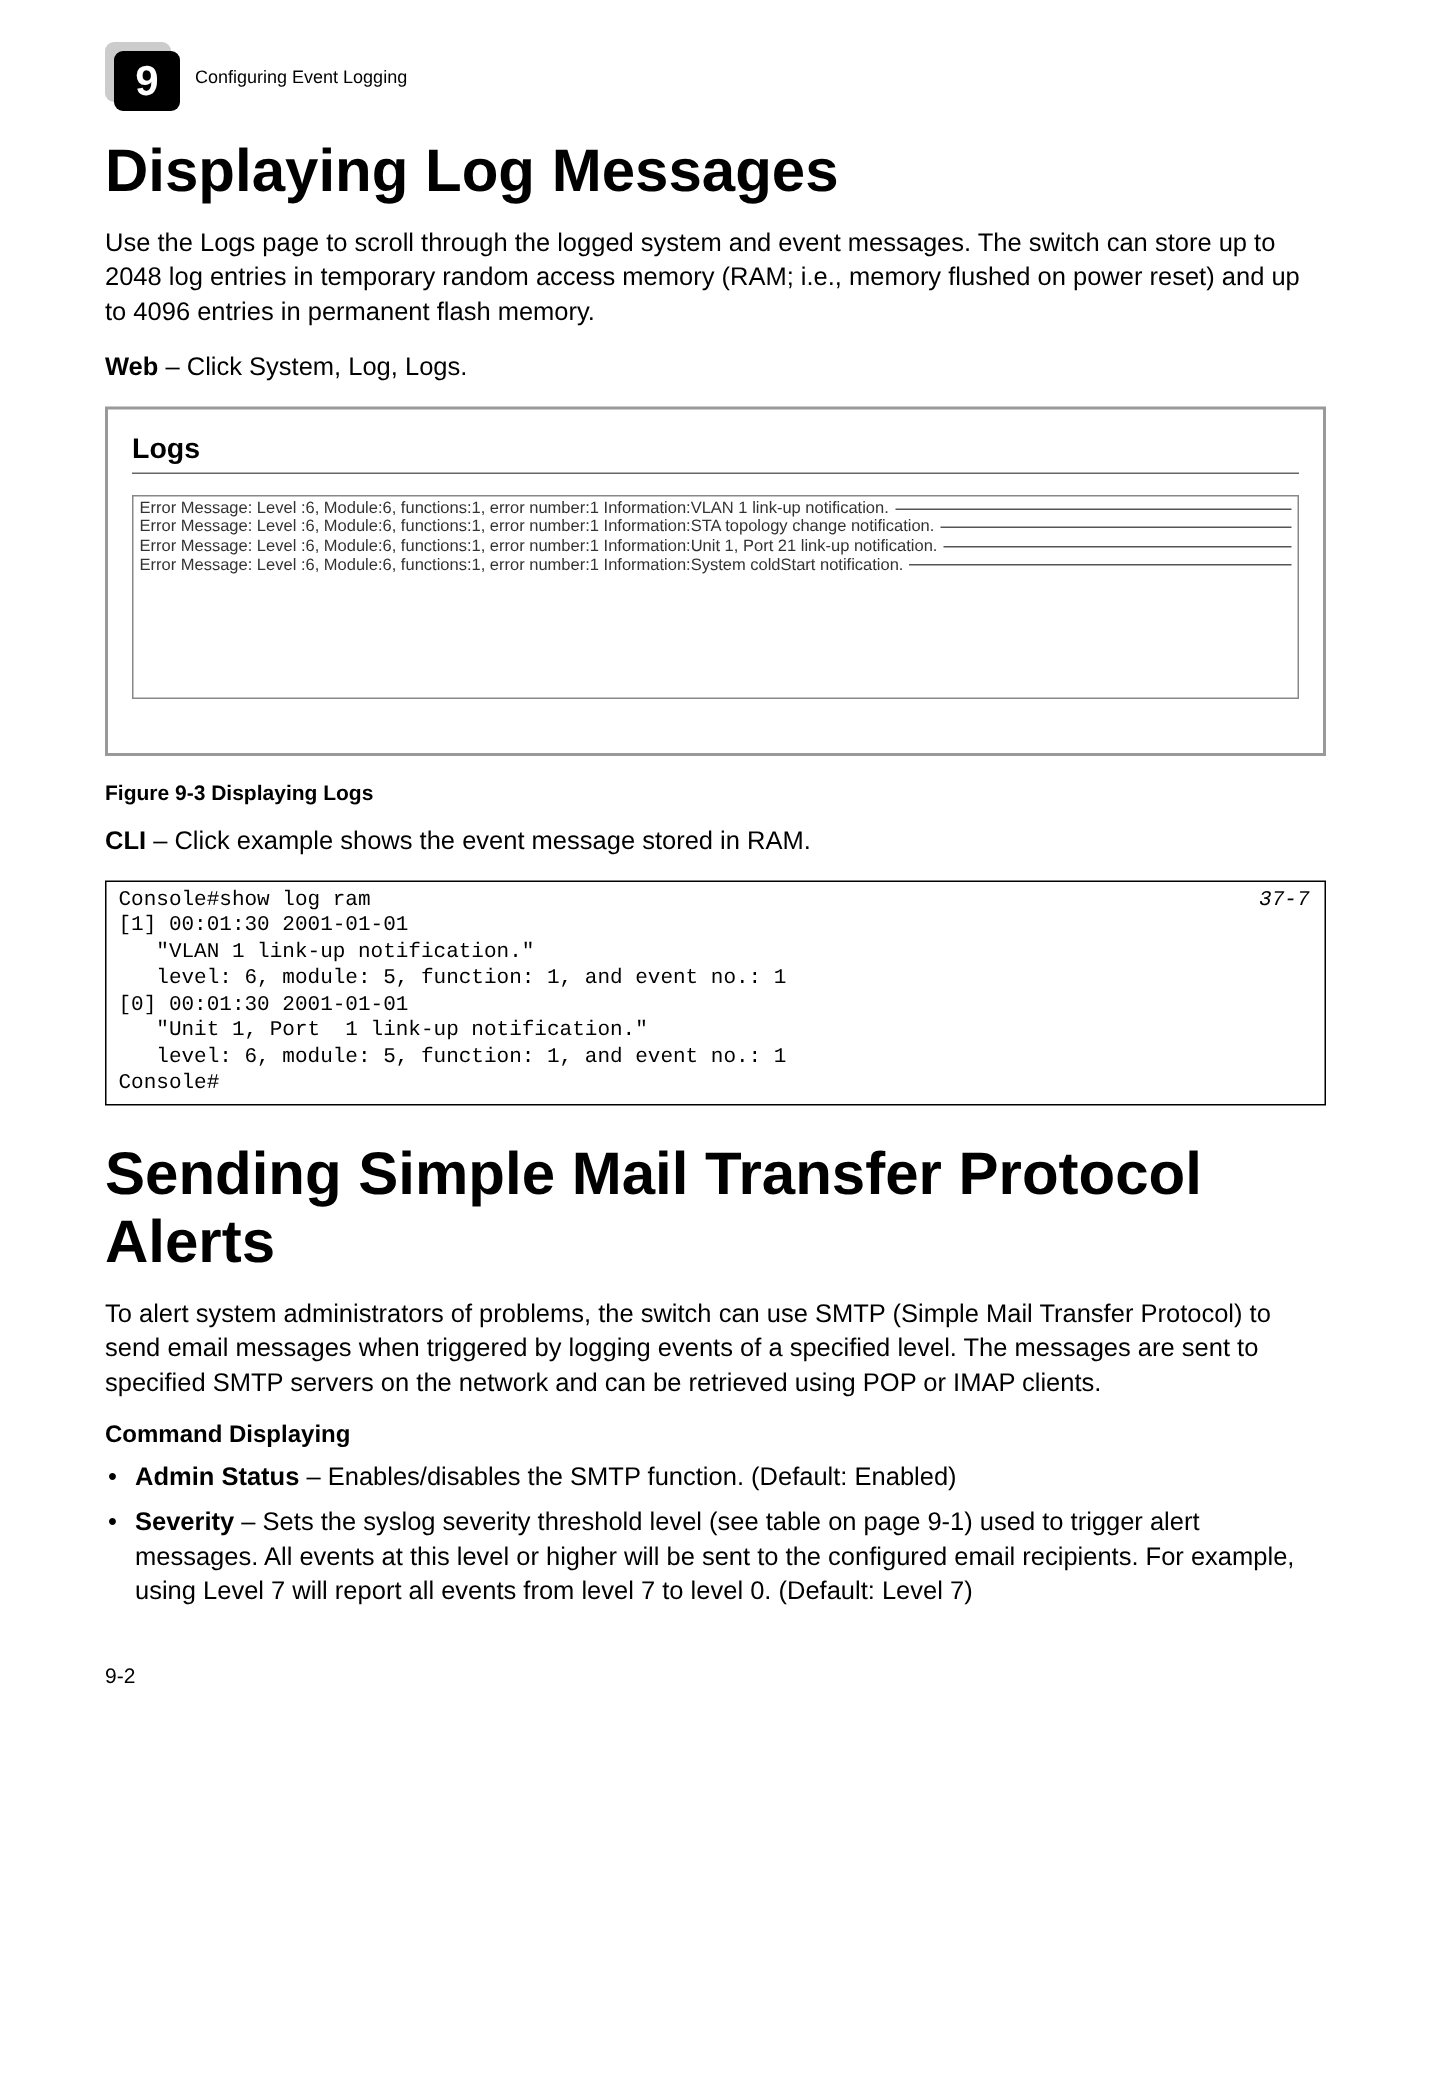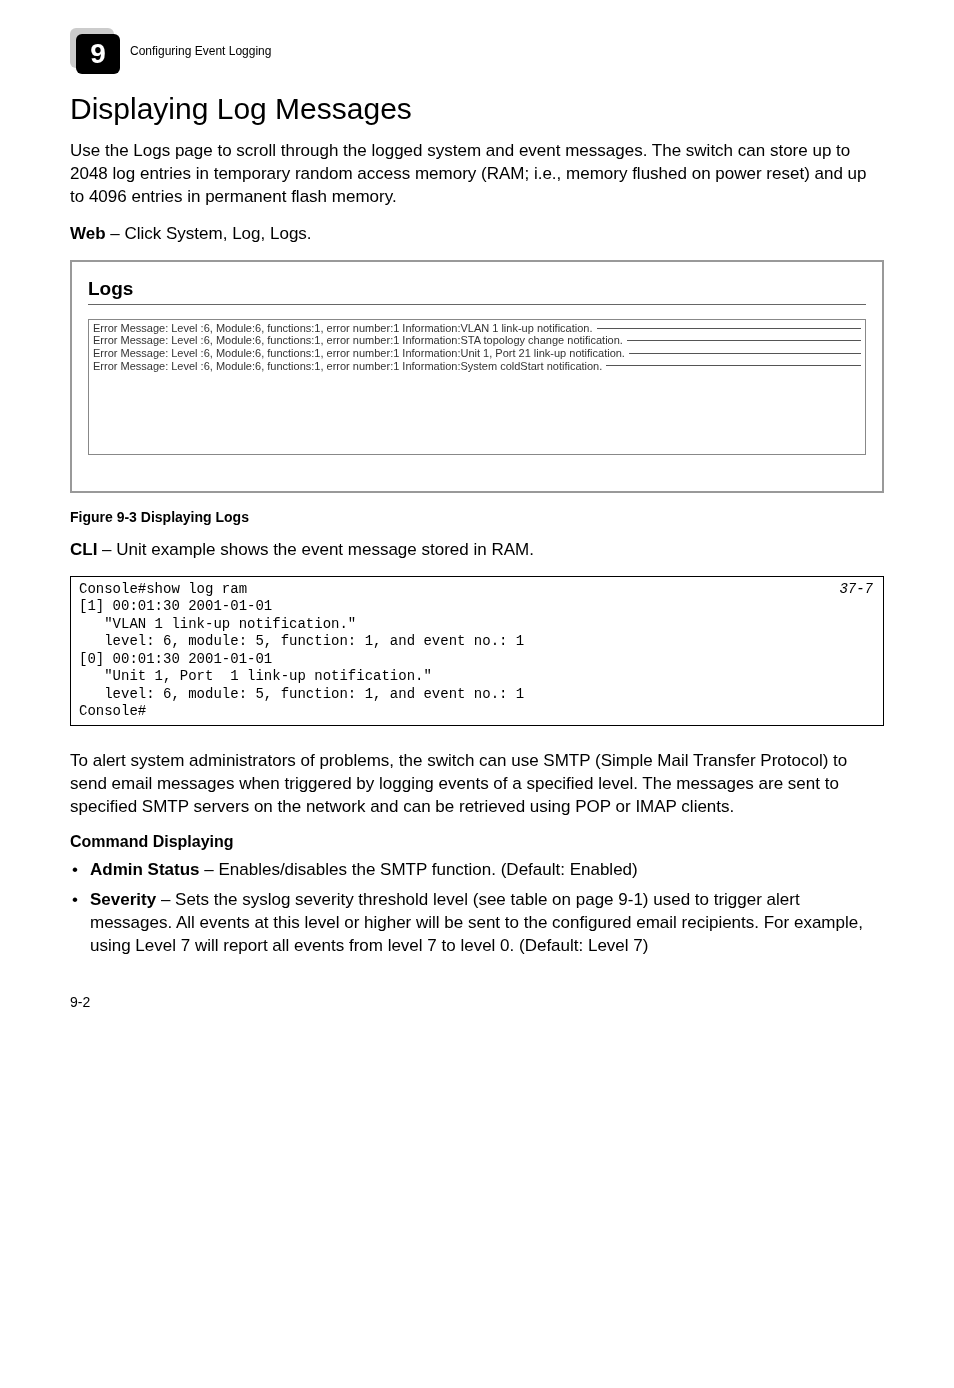--- a/index.html
+++ b/index.html
@@ -37,22 +37,22 @@
     color: #ffffff;
     font-weight: bold;
     font-size: 28px;
     font-family: Arial, sans-serif;
   }
   .chapter-label {
     font-size: 12px;
     font-family: Liberation Sans, sans-serif;
   }
   h1.section-title {
-    font-size: 30px;
-    font-weight: normal;
+    font-size: 40px;
+    font-weight: bold;
     margin: 4px 0 14px 0;
   }
   p.body {
     font-size: 17px;
     line-height: 1.35;
     margin: 0 0 14px 0;
   }
   .bold {
     font-weight: bold;
   }
@@ -189,32 +189,33 @@
             <span>Error Message: Level :6, Module:6, functions:1, error number:1 Information:System coldStart notification.</span>
             <span class="dash"></span>
           </div>
       </div>
     </div>
   </div>
 
   <div class="figure-caption">Figure 9-3  Displaying Logs</div>
 
   <p class="body">
-    <span class="bold">CLI</span><span> – Unit example shows the event message stored in RAM.</span>
+    <span class="bold">CLI</span><span> – Click example shows the event message stored in RAM.</span>
   </p>
 
   <div class="code-block"><span class="page-ref">37-7</span><span>Console#show log ram</span>
 <span>[1] 00:01:30 2001-01-01</span>
 <span>   "VLAN 1 link-up notification."</span>
 <span>   level: 6, module: 5, function: 1, and event no.: 1</span>
 <span>[0] 00:01:30 2001-01-01</span>
 <span>   "Unit 1, Port  1 link-up notification."</span>
 <span>   level: 6, module: 5, function: 1, and event no.: 1</span>
 <span>Console#</span></div>
 
+  <h1 class="section-title">Sending Simple Mail Transfer Protocol Alerts</h1>
 
   <p class="body">To alert system administrators of problems, the switch can use SMTP (Simple Mail Transfer Protocol) to send email messages when triggered by logging events of a specified level. The messages are sent to specified SMTP servers on the network and can be retrieved using POP or IMAP clients.</p>
 
   <div class="cmd-attr-heading">Command Displaying</div>
 
   <ul class="bullets">
     <li>
       <span class="bold">Admin Status</span><span> – Enables/disables the SMTP function. (Default: Enabled)</span>
     </li>
     <li>

